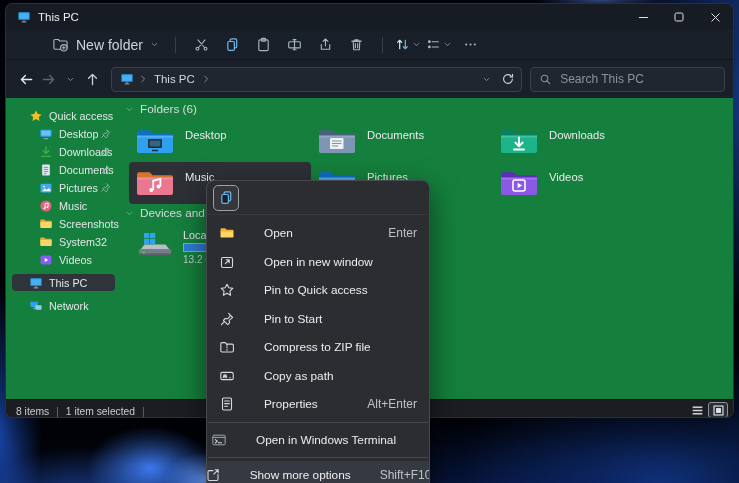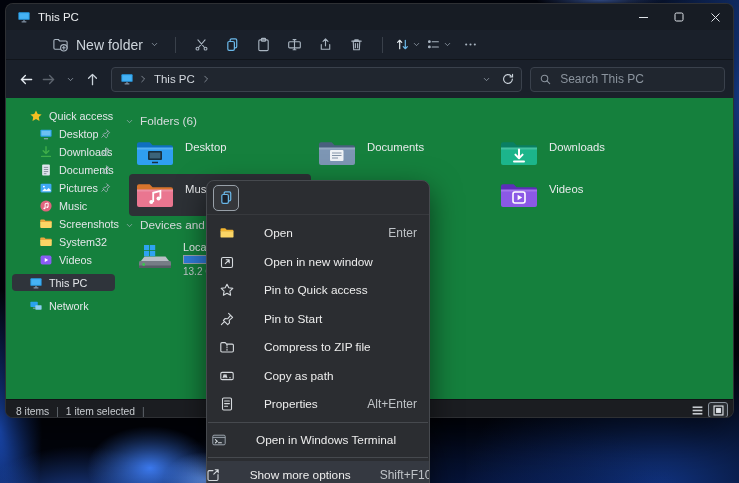--- a/index.html
+++ b/index.html
@@ -65,21 +65,21 @@
   .side-item { height:17px; display:flex; align-items:center; margin:0 4px 1px 6px; padding-left:17px; border-radius:4px; position:relative; }
   .side-item.indent { padding-left:27px; }
   .side-item.gap { margin-top:6px; }
   .side-item.selected { background:#2f343b; }
   .side-item .s-icon { width:14px; height:14px; flex:0 0 14px; margin-right:6px; }
   .side-item .s-label { font-size:10.8px; color:#e3e6e9; white-space:nowrap; }
   .side-item .s-pin { position:absolute; right:4px; color:#9aa2ab; }
 
   
   .main { position:absolute; left:113px; top:0; right:0; bottom:0; overflow:hidden; }
-  .section-head { display:flex; align-items:center; gap:6px; margin:16px 0 0 6px; color:#d8dbde; }
+  .section-head { display:flex; align-items:center; gap:6px; margin:4px 0 0 6px; color:#d8dbde; }
   .section-head.second { margin-top:2px; }
   .section-head .sh-label { font-size:11.8px; }
   .tiles { display:grid; grid-template-columns:repeat(3,182px); margin:4px 0 0 10px; }
   .tile { height:42px; display:flex; align-items:center; gap:10px; padding:0 6px; border-radius:4px; }
   .tile.selected { background:#2d3136; }
   .tile .t-icon { width:40px; height:30px; flex:0 0 40px; }
   .tile .t-label { font-size:11.3px; color:#e8eaec; align-self:flex-start; margin-top:9px; white-space:nowrap; }
   .drive-tile { height:46px; margin:4px 0 0 10px; width:182px; display:flex; gap:8px; padding:0 6px; align-items:center; }
   .drive-info { display:flex; flex-direction:column; gap:2px; min-width:0; }
   .drive-name { font-size:10.8px; color:#e8eaec; white-space:nowrap; }

